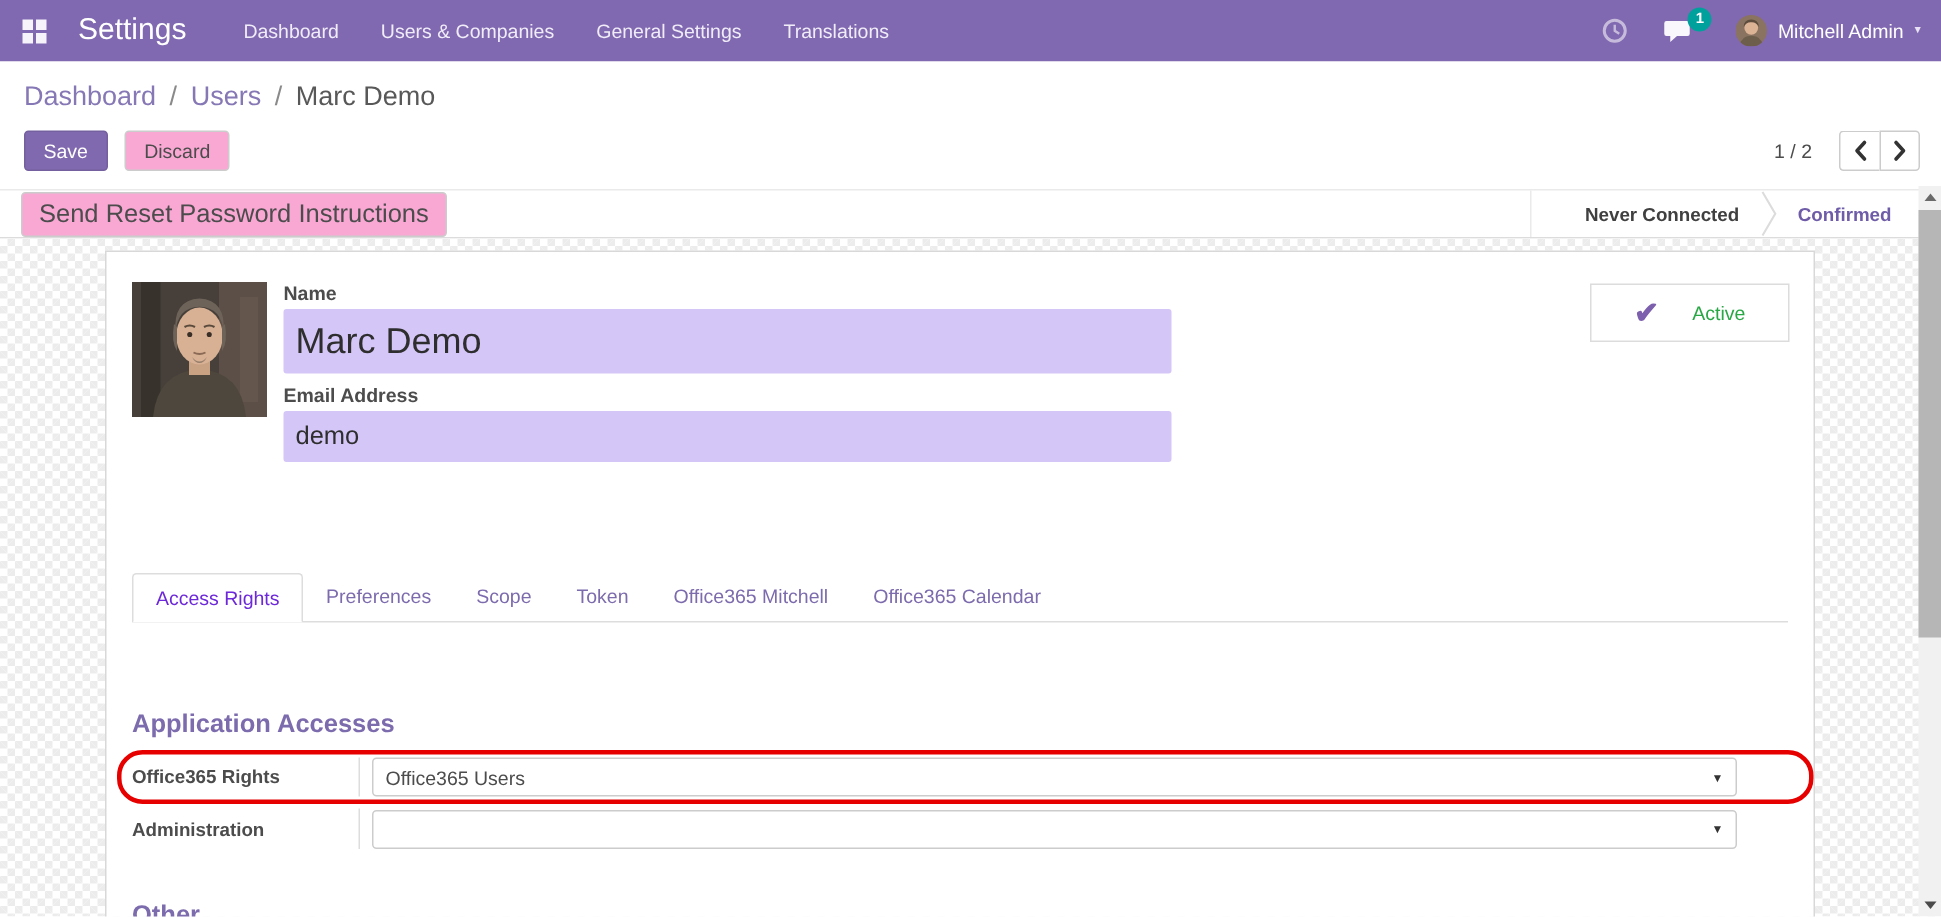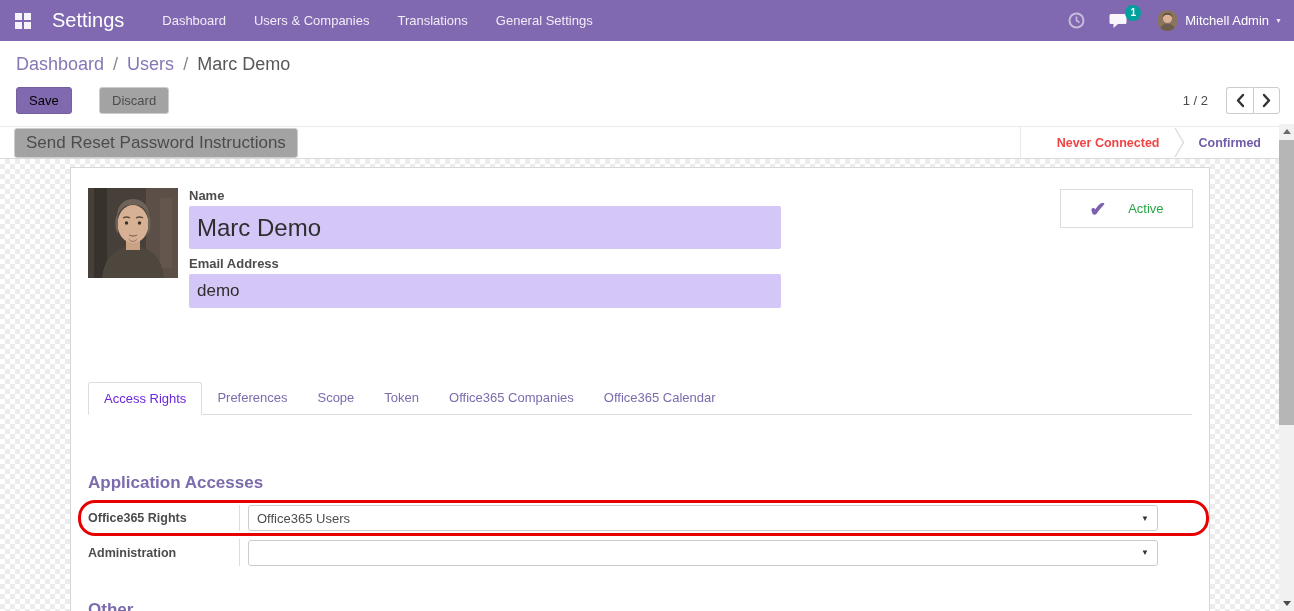--- a/index.html
+++ b/index.html
@@ -22,35 +22,35 @@
   .user-name { font-size:13px; color:#fff; }
   .nav-caret { font-size:7px; margin-left:6px; color:#e8e2f4; }
 
   
   .control-panel { background:#fff; padding:13px 14px 12px 16px; }
   .breadcrumb { font-size:18px; margin-bottom:12px; }
   .breadcrumb .bc-link { color:#8677b5; cursor:pointer; text-decoration:none; }
   .breadcrumb .bc-sep { color:#8a8a8a; margin:0 4px; }
   .breadcrumb .bc-current { color:#585858; }
   .cp-row { display:flex; align-items:center; justify-content:space-between; }
-  .btn { font-size:13px; border-radius:3px; padding:5px 12px; border:1px solid #ccc; background:#a3a3a3; color:#4c4c4c; cursor:pointer; }
-  .btn-primary { background:#8069ae; border-color:#74609e; color:#000000; margin-right:23px; }
+  .btn { font-size:13px; border-radius:3px; padding:5px 12px; border:1px solid #ccc; background:#f9a8d4; color:#4c4c4c; cursor:pointer; }
+  .btn-primary { background:#8069ae; border-color:#74609e; color:#ffffff; margin-right:7px; }
   .pager { display:flex; align-items:center;margin-left:14px; }
   .pager-count { font-size:13px; color:#4c4c4c; margin-right:18px; }
   .pager-btns { display:flex; }
   .pager-btn { width:27px; height:27px; background:#fff; border:1px solid #ccc; display:flex; align-items:center; justify-content:center; cursor:pointer; }
   .pager-btn.prev { border-radius:3px 0 0 3px; border-right-width:0; }
   .pager-btn.next { border-radius:0 3px 3px 0; }
 
   
   .statusbar-row { background:#fff; height:33px; border-top:1px solid #eaeaea; border-bottom:1px solid #dcdcdc; display:flex; align-items:center; justify-content:space-between; padding-left:14px; box-shadow:0 1px 2px rgba(0,0,0,0.04); }
   .btn-reset { padding:4px 11px; font-size:17px; }
   .statusbar { display:flex; align-items:center; height:100%; border-left:1px solid #eaeaea; padding-left:22px; margin-right:15px; }
   .sb-state { font-size:12.5px; font-weight:bold; padding:0 14px; white-space:nowrap; cursor:pointer; }
-  .sb-muted { color:#ef4444; }
+  .sb-muted { color:#404040; }
   .sb-active { color:#6f5ca8; padding-right:18px; }
   .sb-arrow { height:33px; display:block; }
 
   
   .content { position:absolute; top:159px; left:0; right:0; bottom:0;
     background-color:#fff;
     background-image:
       linear-gradient(45deg,#ececec 25%,transparent 25%),
       linear-gradient(-45deg,#ececec 25%,transparent 25%),
       linear-gradient(45deg,transparent 75%,#ececec 75%),
@@ -107,22 +107,22 @@
         <div class="apps-grid">
             <span></span>
             <span></span>
             <span></span>
             <span></span>
           </div>
       </div>
       <span class="app-title">Settings</span>
       <a class="nav-item">Dashboard</a>
       <a class="nav-item">Users &amp; Companies</a>
+      <a class="nav-item">General Settings</a>
       <a class="nav-item">Translations</a>
-      <a class="nav-item">General Settings</a>
     </div>
     <div class="nav-right">
       <div class="icon-btn">
         <svg width="17" height="17" viewBox="0 0 17 17">
           <circle cx="8.5" cy="8.5" r="7" fill="none" stroke="rgba(255,255,255,0.55)" stroke-width="2"></circle>
           <path d="M8.5 4.5 v4 l3 2" fill="none" stroke="rgba(255,255,255,0.55)" stroke-width="1.6"></path>
         </svg>
       </div>
       <div class="icon-btn">
         <svg width="20" height="16" viewBox="0 0 20 16">
@@ -222,21 +222,21 @@
       <div class="active-box">
         <span class="active-check">✔</span>
         <span class="active-label">Active</span>
       </div>
 
       <div class="tabs">
         <div class="tab active">Access Rights</div>
         <div class="tab">Preferences</div>
         <div class="tab">Scope</div>
         <div class="tab">Token</div>
-        <div class="tab">Office365 Companies</div>
+        <div class="tab">Office365 Mitchell</div>
         <div class="tab">Office365 Calendar</div>
       </div>
 
       <div class="tab-content">
         <div class="section-title">Application Accesses</div>
 
         <div class="field-row highlight">
           <div class="row-label">Office365 Rights</div>
           <div class="row-widget">
             <div class="select">

